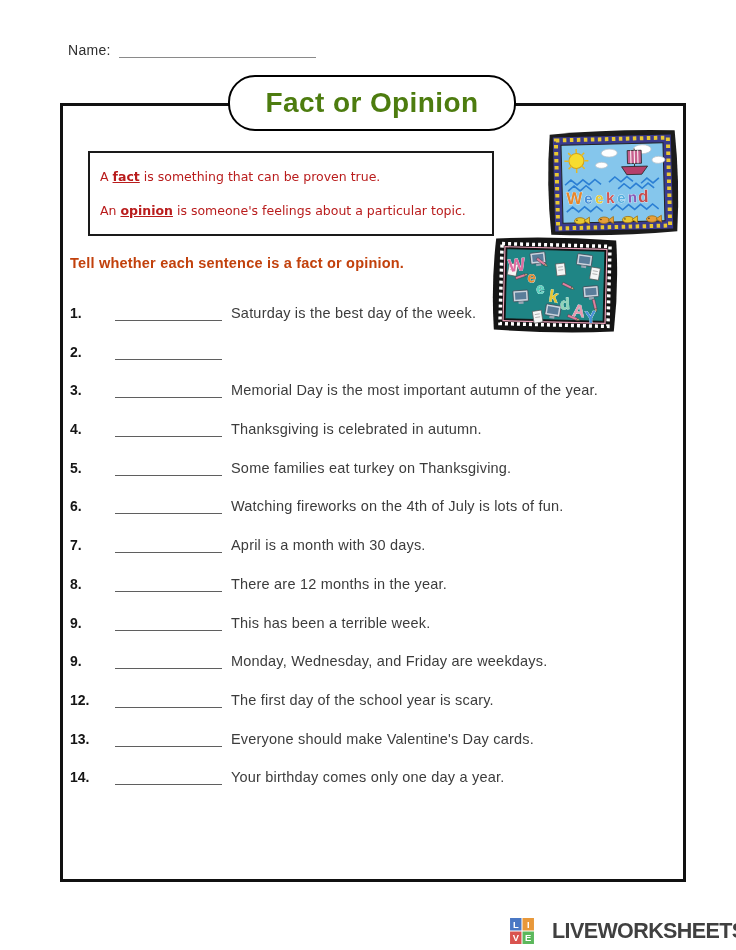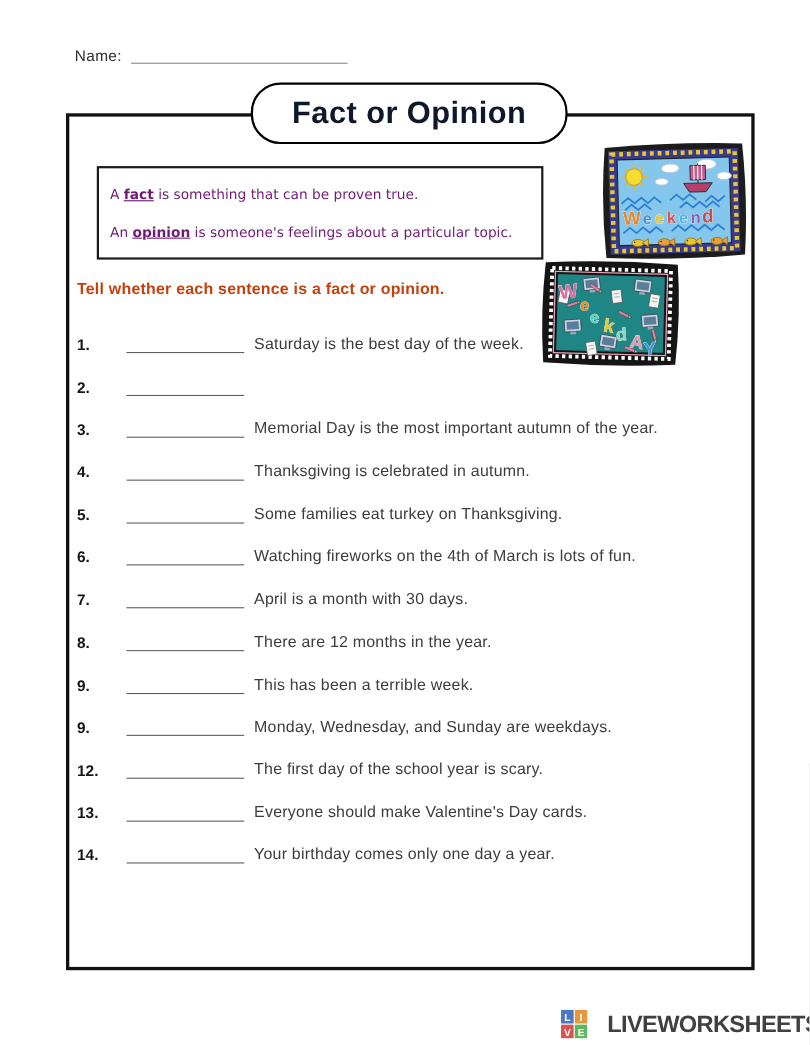--- a/index.html
+++ b/index.html
@@ -16,26 +16,26 @@
                border-bottom:1.6px solid #8a8a8a; }
 
   
   .outer-box { position:absolute; left:60px; top:103px; width:620px; height:773px;
                border:3px solid #111; background:transparent; }
 
   
   .title-pill { position:absolute; left:228px; top:75px; width:284px; height:52px;
                 background:#fff; border:2.6px solid #000; border-radius:27px;
                 display:flex; align-items:center; justify-content:center; z-index:4; }
-  .title-text { font-size:28px; font-weight:bold; letter-spacing:0.4px; color:#0f172a; }
+  .title-text { font-size:28px; font-weight:bold; letter-spacing:0.4px; color:#4d7c0f; }
 
   
   .def-box { position:absolute; left:88px; top:151px; width:402px; height:81px;
              border:2px solid #1a1a1a; background:#fff; z-index:2;
-             font-family:"DejaVu Sans", sans-serif; font-size:12.5px; color:#701a75; }
+             font-family:"DejaVu Sans", sans-serif; font-size:12.5px; color:#b91c1c; }
   .def-line { margin:0; position:absolute; left:10px; right:6px; white-space:nowrap; }
   .def-line.l1 { top:16px; }
   .def-line.l2 { top:50px; }
   .term { font-weight:bold; text-decoration:underline; }
 
   
   .weekend-art { position:absolute; left:546px; top:129px; width:134px; height:108px; z-index:3; }
   .weekday-art { position:absolute; left:491px; top:236px; width:128px; height:98px; z-index:3; }
   .art-letter { font-family:"Liberation Sans", sans-serif; font-weight:bold;
                 text-anchor:middle; paint-order:stroke; stroke:#ffffff; stroke-width:0.5px; }
@@ -279,41 +279,41 @@
         <span class="sentence">Thanksgiving is celebrated in autumn.</span>
       </div>
     <div class="item">
         <span class="num">5.</span>
         <span class="blank"></span>
         <span class="sentence">Some families eat turkey on Thanksgiving.</span>
       </div>
     <div class="item">
         <span class="num">6.</span>
         <span class="blank"></span>
-        <span class="sentence">Watching fireworks on the 4th of March is lots of fun.</span>
+        <span class="sentence">Watching fireworks on the 4th of July is lots of fun.</span>
       </div>
     <div class="item">
         <span class="num">7.</span>
         <span class="blank"></span>
         <span class="sentence">April is a month with 30 days.</span>
       </div>
     <div class="item">
         <span class="num">8.</span>
         <span class="blank"></span>
         <span class="sentence">There are 12 months in the year.</span>
       </div>
     <div class="item">
         <span class="num">9.</span>
         <span class="blank"></span>
         <span class="sentence">This has been a terrible week.</span>
       </div>
     <div class="item">
         <span class="num">9.</span>
         <span class="blank"></span>
-        <span class="sentence">Monday, Wednesday, and Sunday are weekdays.</span>
+        <span class="sentence">Monday, Wednesday, and Friday are weekdays.</span>
       </div>
     <div class="item">
         <span class="num">12.</span>
         <span class="blank"></span>
         <span class="sentence">The first day of the school year is scary.</span>
       </div>
     <div class="item">
         <span class="num">13.</span>
         <span class="blank"></span>
         <span class="sentence">Everyone should make Valentine's Day cards.</span>

